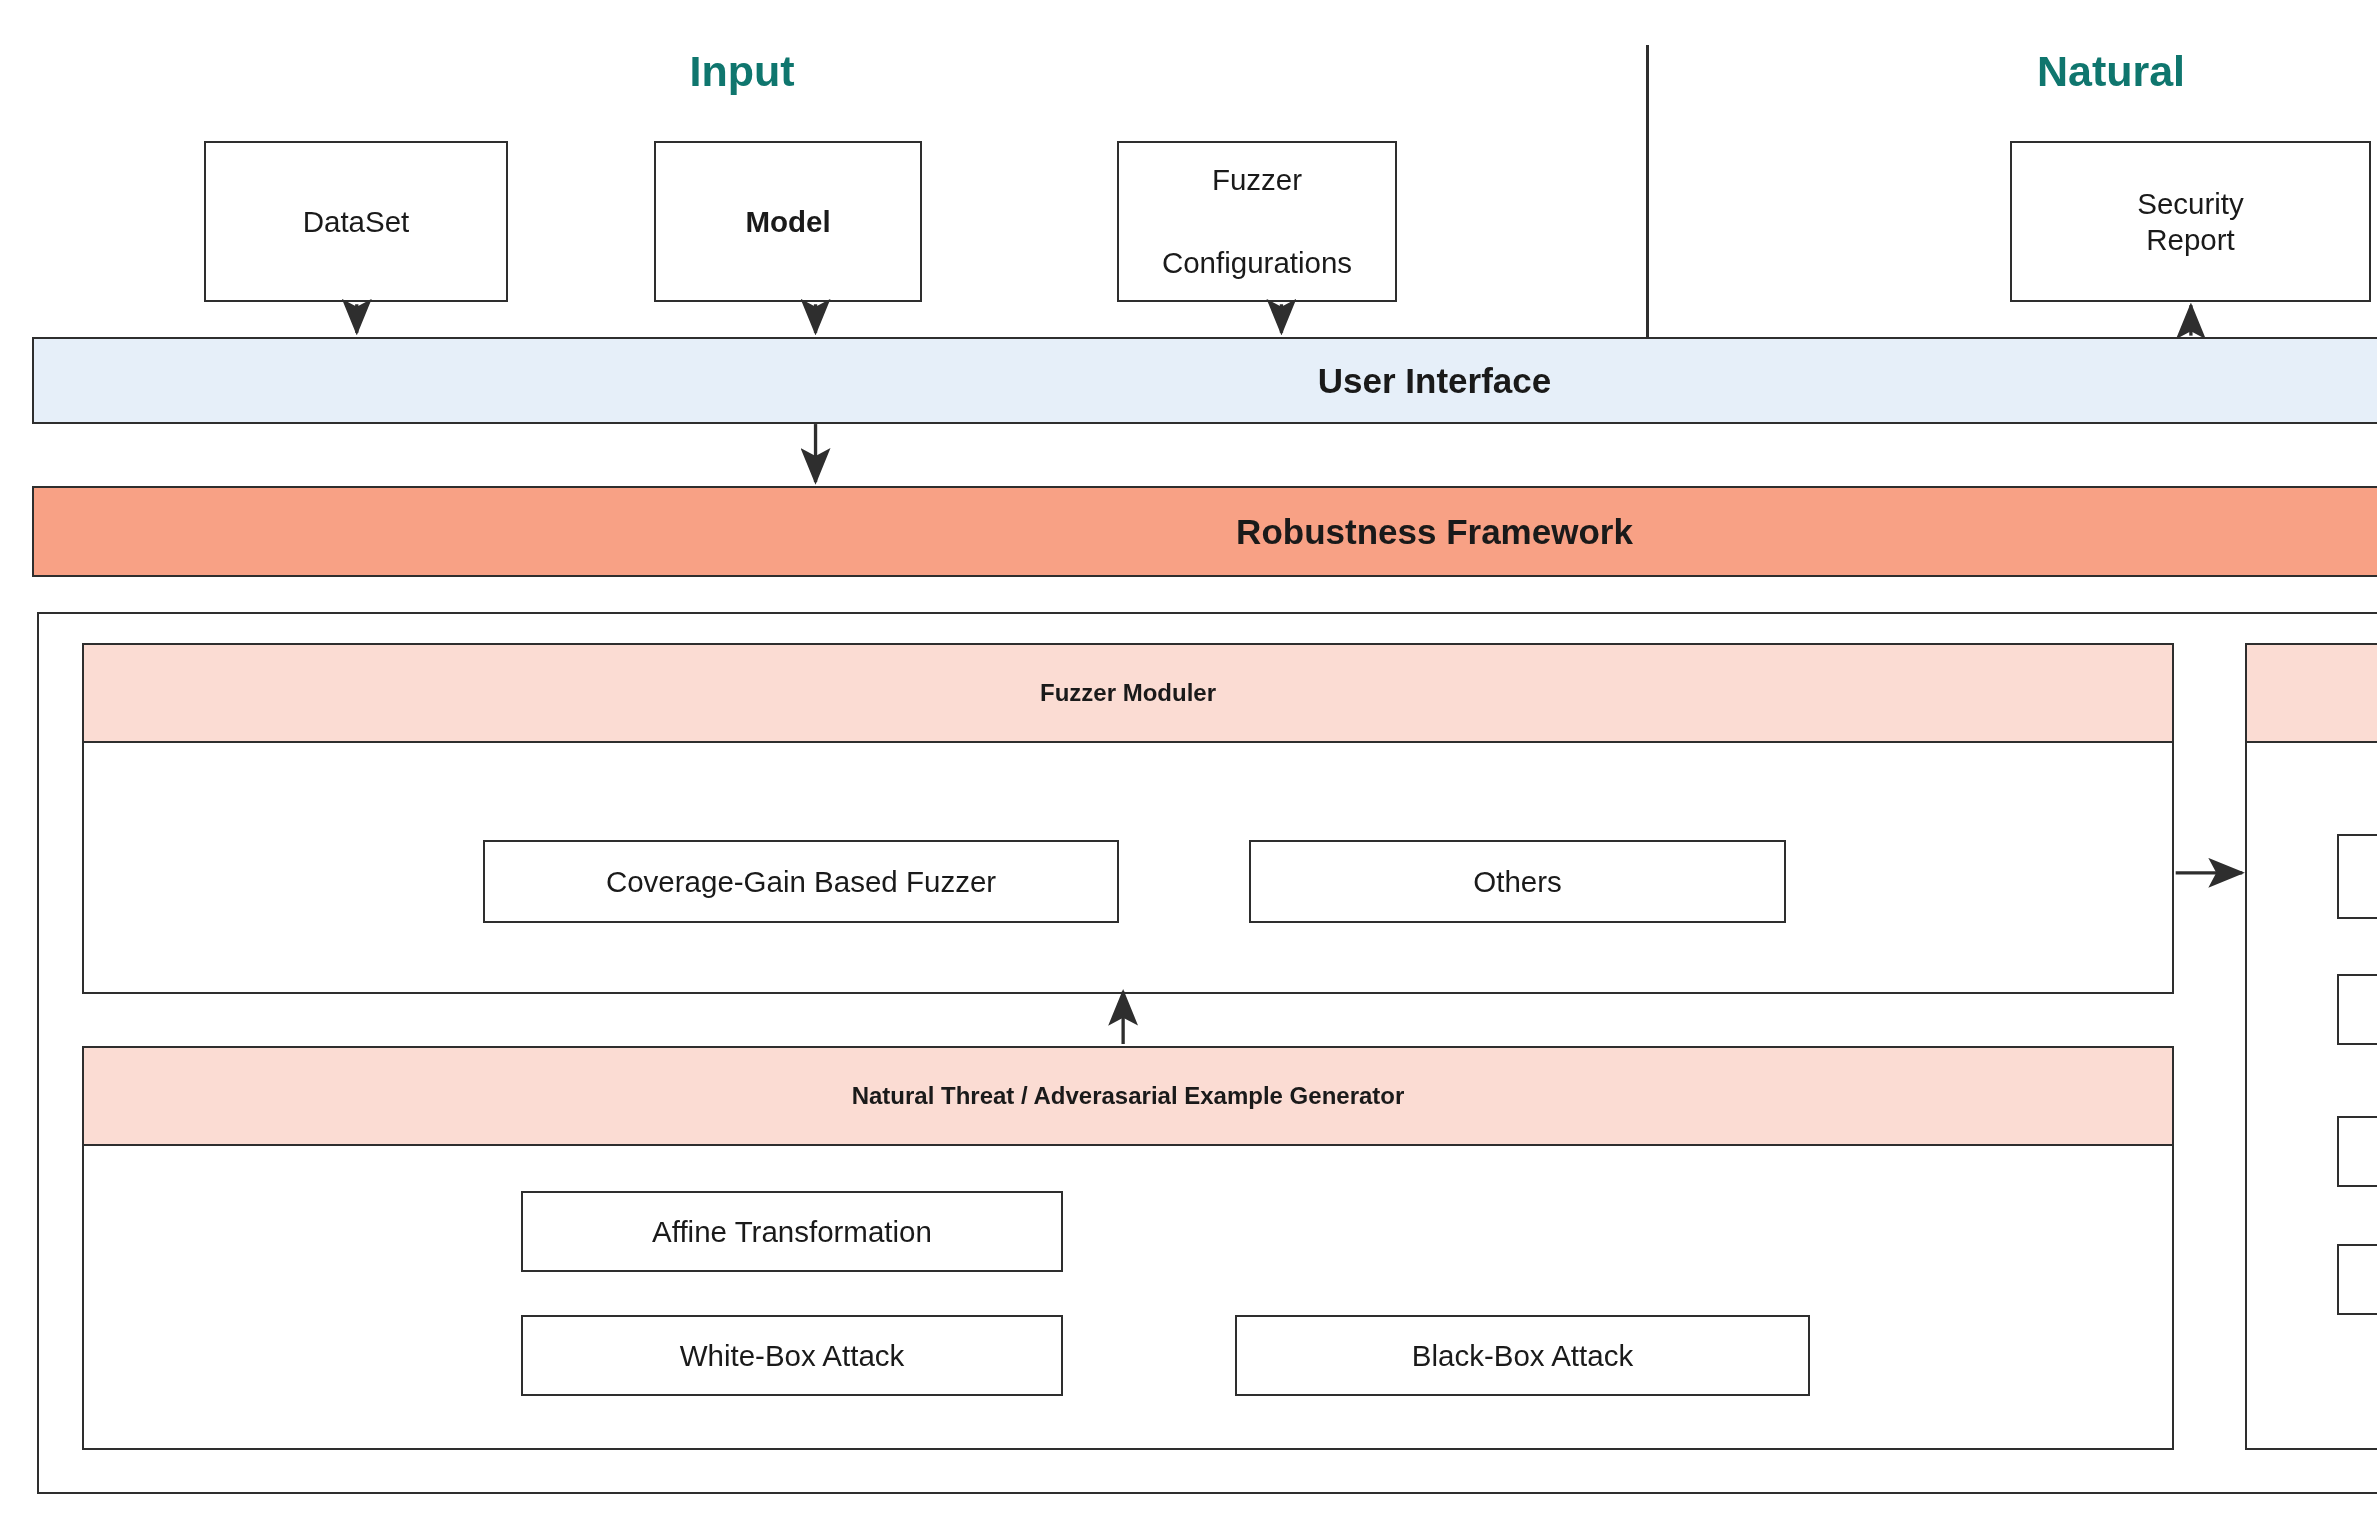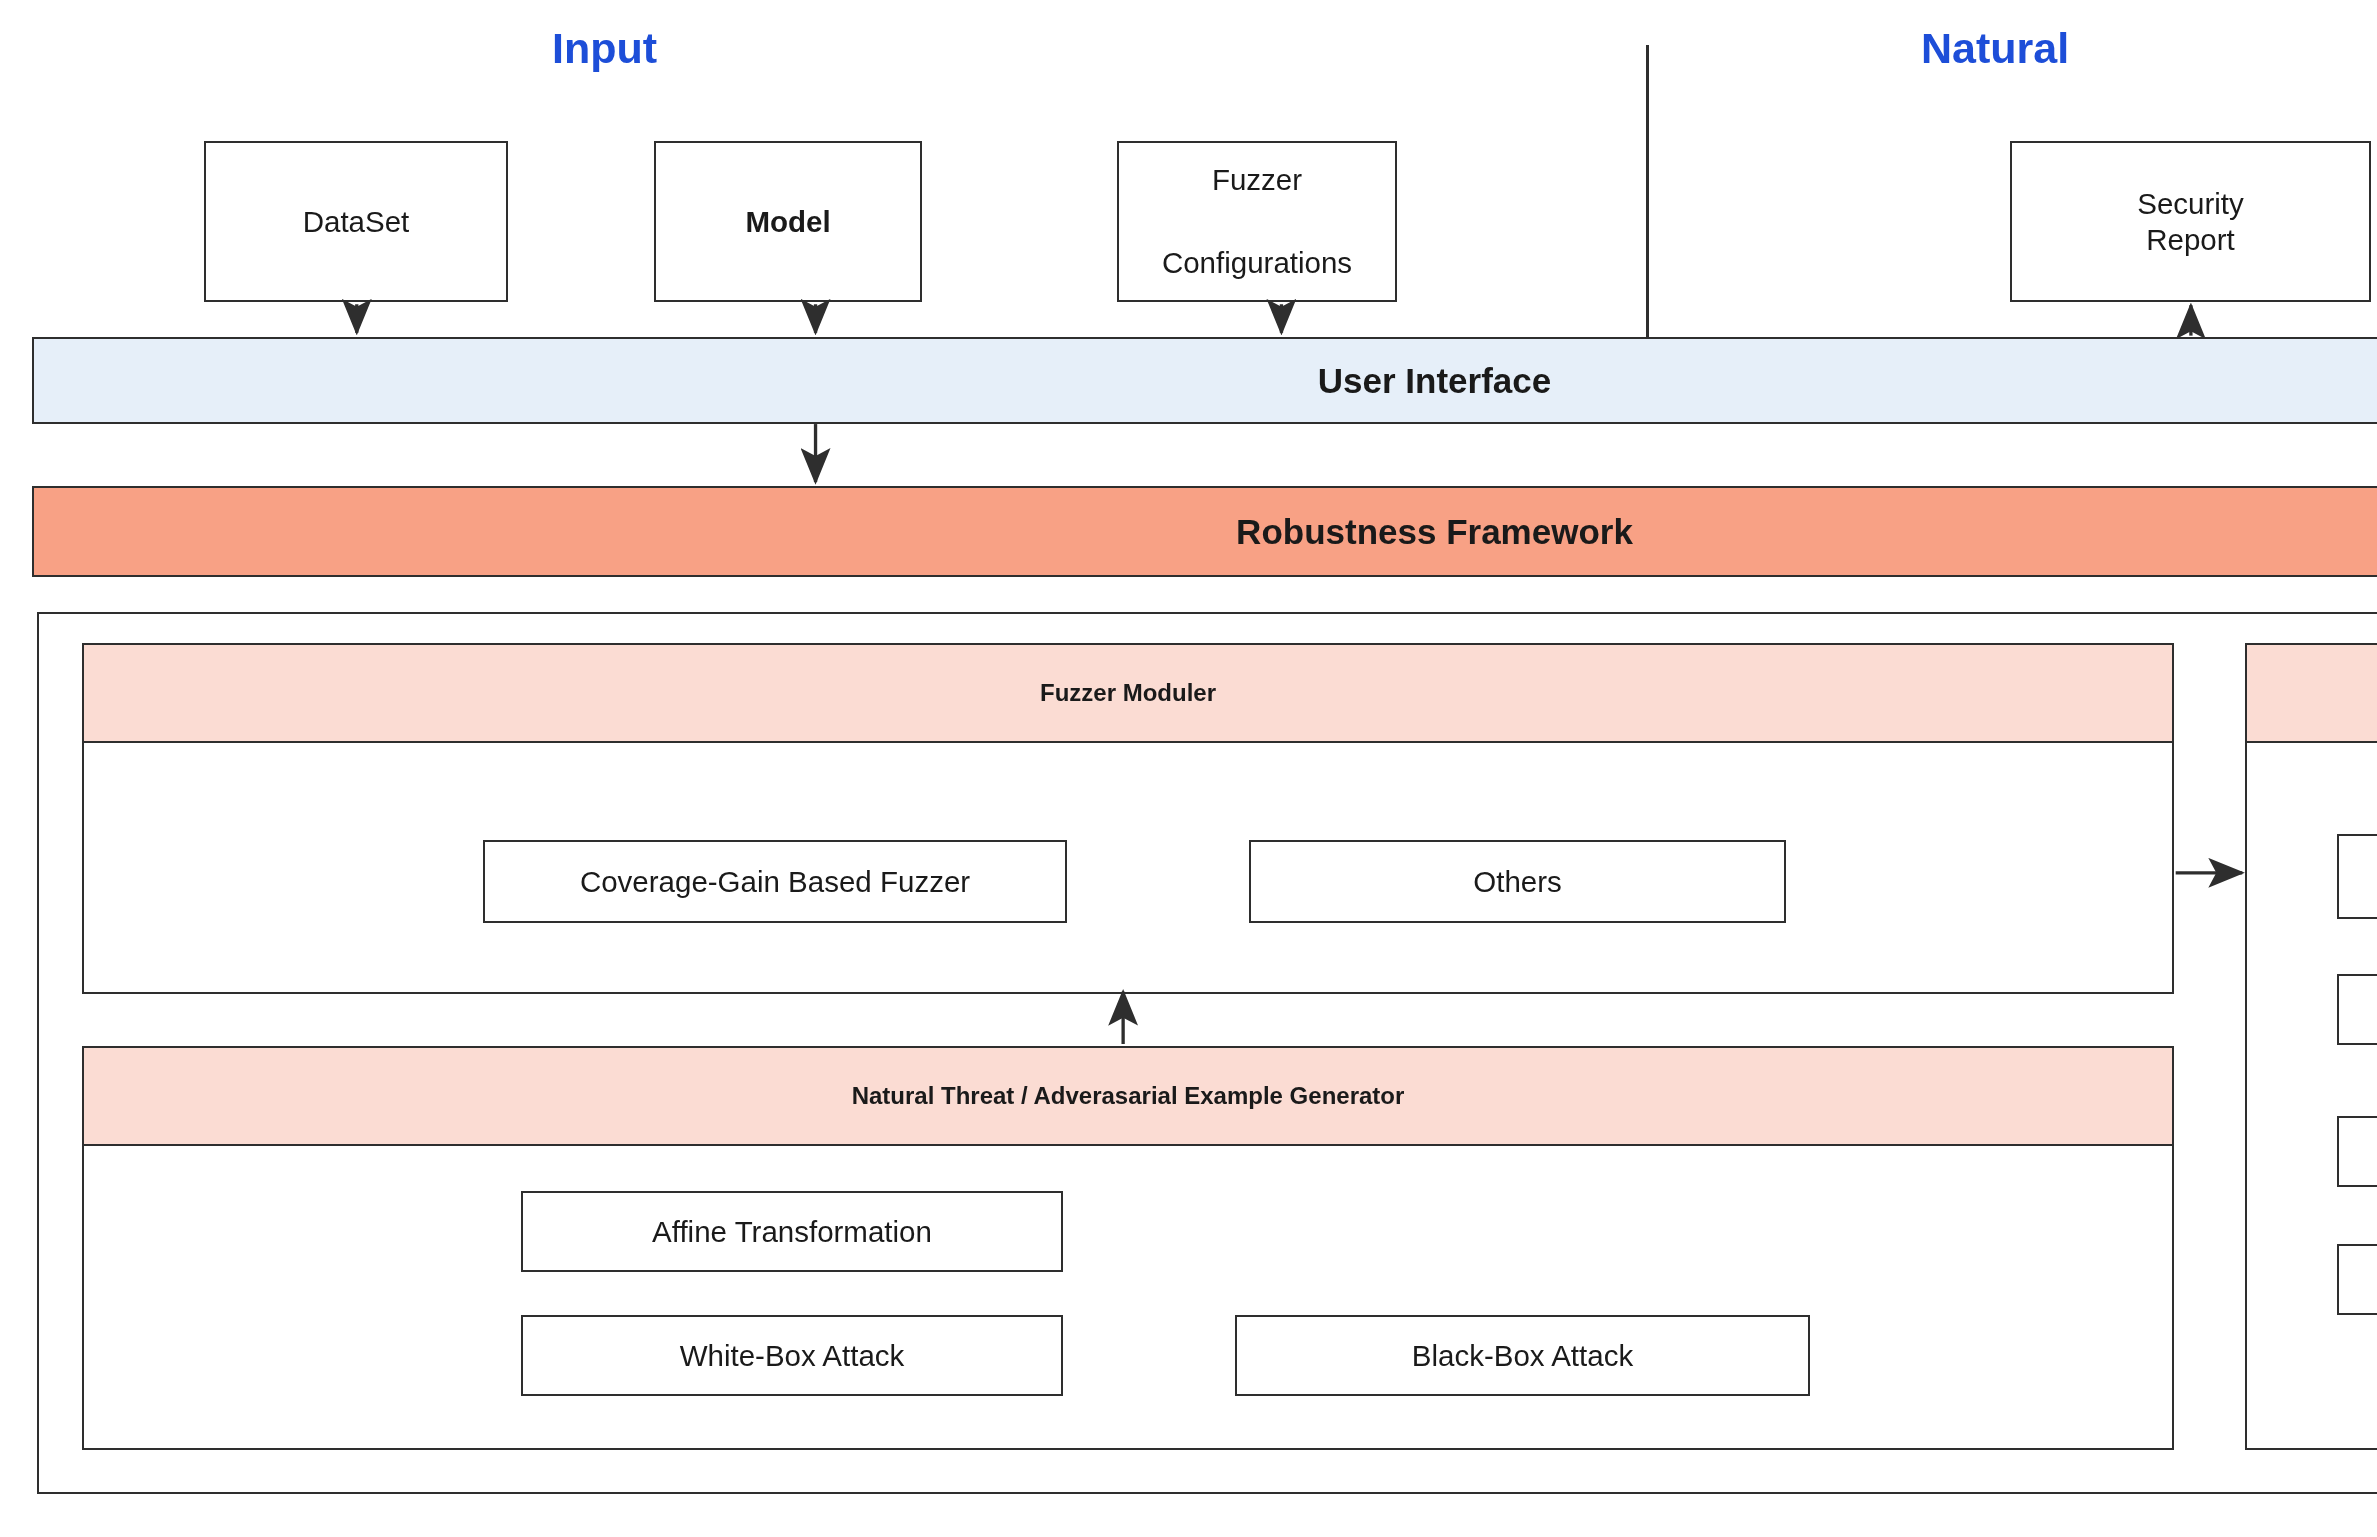--- a/index.html
+++ b/index.html
@@ -22,22 +22,24 @@
     background:#ffffff;
     display:flex;
     align-items:center;
     justify-content:center;
     text-align:center;
     line-height:1.22;
   }
   .section-title{
     position:absolute;
     font-weight:bold;
-    color:#1d4ed8;
+    color:#0f766e;
+    text-align:center;
     white-space:nowrap;
+    margin-top:23px;
   }
   .divider{
     position:absolute;
     background:#2e2e2e;
   }
   .bandlabel{
     position:absolute;
     box-sizing:border-box;
     display:flex;
     align-items:center;
@@ -96,21 +98,21 @@
   </div>
 
   <div style="position:absolute;left:37px;top:612px;width:2801px;height:882px;
               box-sizing:border-box;border:2.9px solid #2e2e2e;background:#ffffff;"></div>
 
   <div style="position:absolute;left:82px;top:643px;width:2092px;height:351px;
               box-sizing:border-box;border:2.9px solid #2e2e2e;background:#ffffff;">
     <div class="bandlabel t-sub" style="left:0;top:0;width:100%;height:98px;background:#fbdcd3;border-bottom:2.9px solid #2e2e2e;">
       <span>Fuzzer Moduler</span>
     </div>
-    <div class="box t-leaf" style="left:399px;top:195px;width:584px;height:83px;border-width:2.4px;">
+    <div class="box t-leaf" style="left:399px;top:195px;width:636px;height:83px;border-width:2.4px;">
       <span>Coverage-Gain Based Fuzzer</span>
     </div>
     <div class="box t-leaf" style="left:1165px;top:195px;width:537px;height:83px;border-width:2.4px;">
       <span>Others</span>
     </div>
   </div>
 
   <div style="position:absolute;left:82px;top:1046px;width:2092px;height:404px;
               box-sizing:border-box;border:2.9px solid #2e2e2e;background:#ffffff;">
     <div class="bandlabel t-sub" style="left:0;top:0;width:100%;height:98px;background:#fbdcd3;border-bottom:2.9px solid #2e2e2e;">

